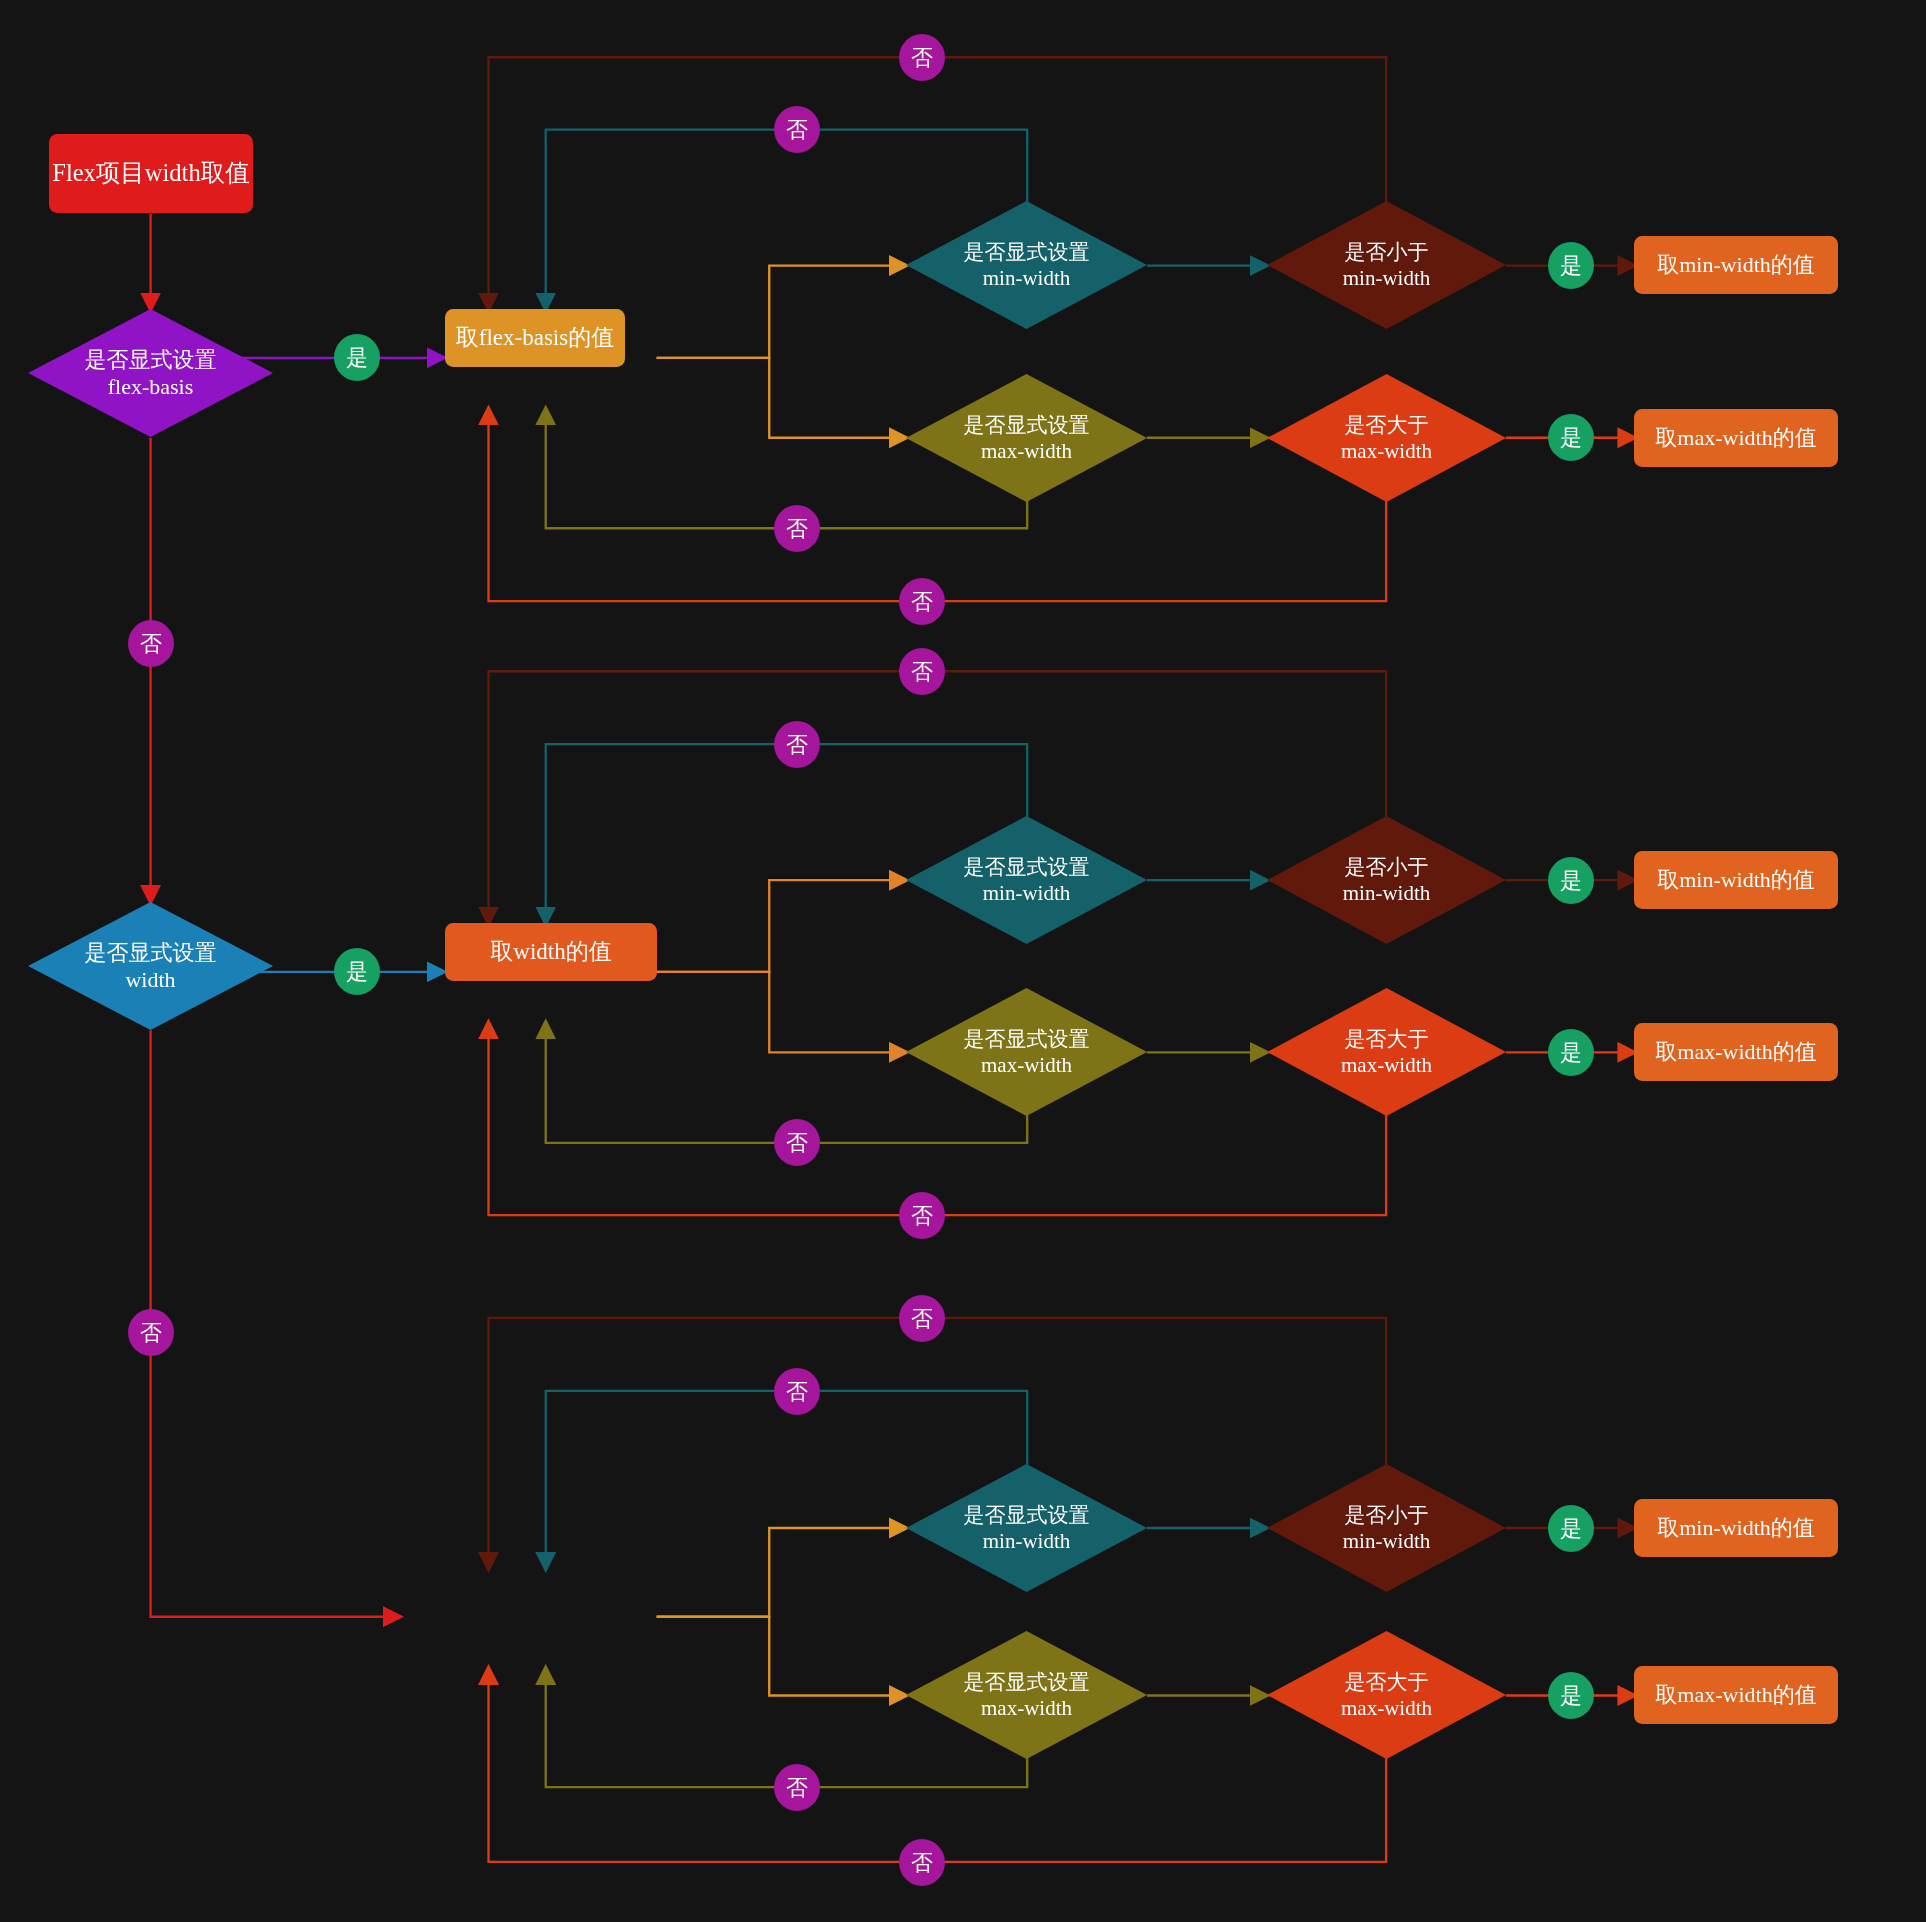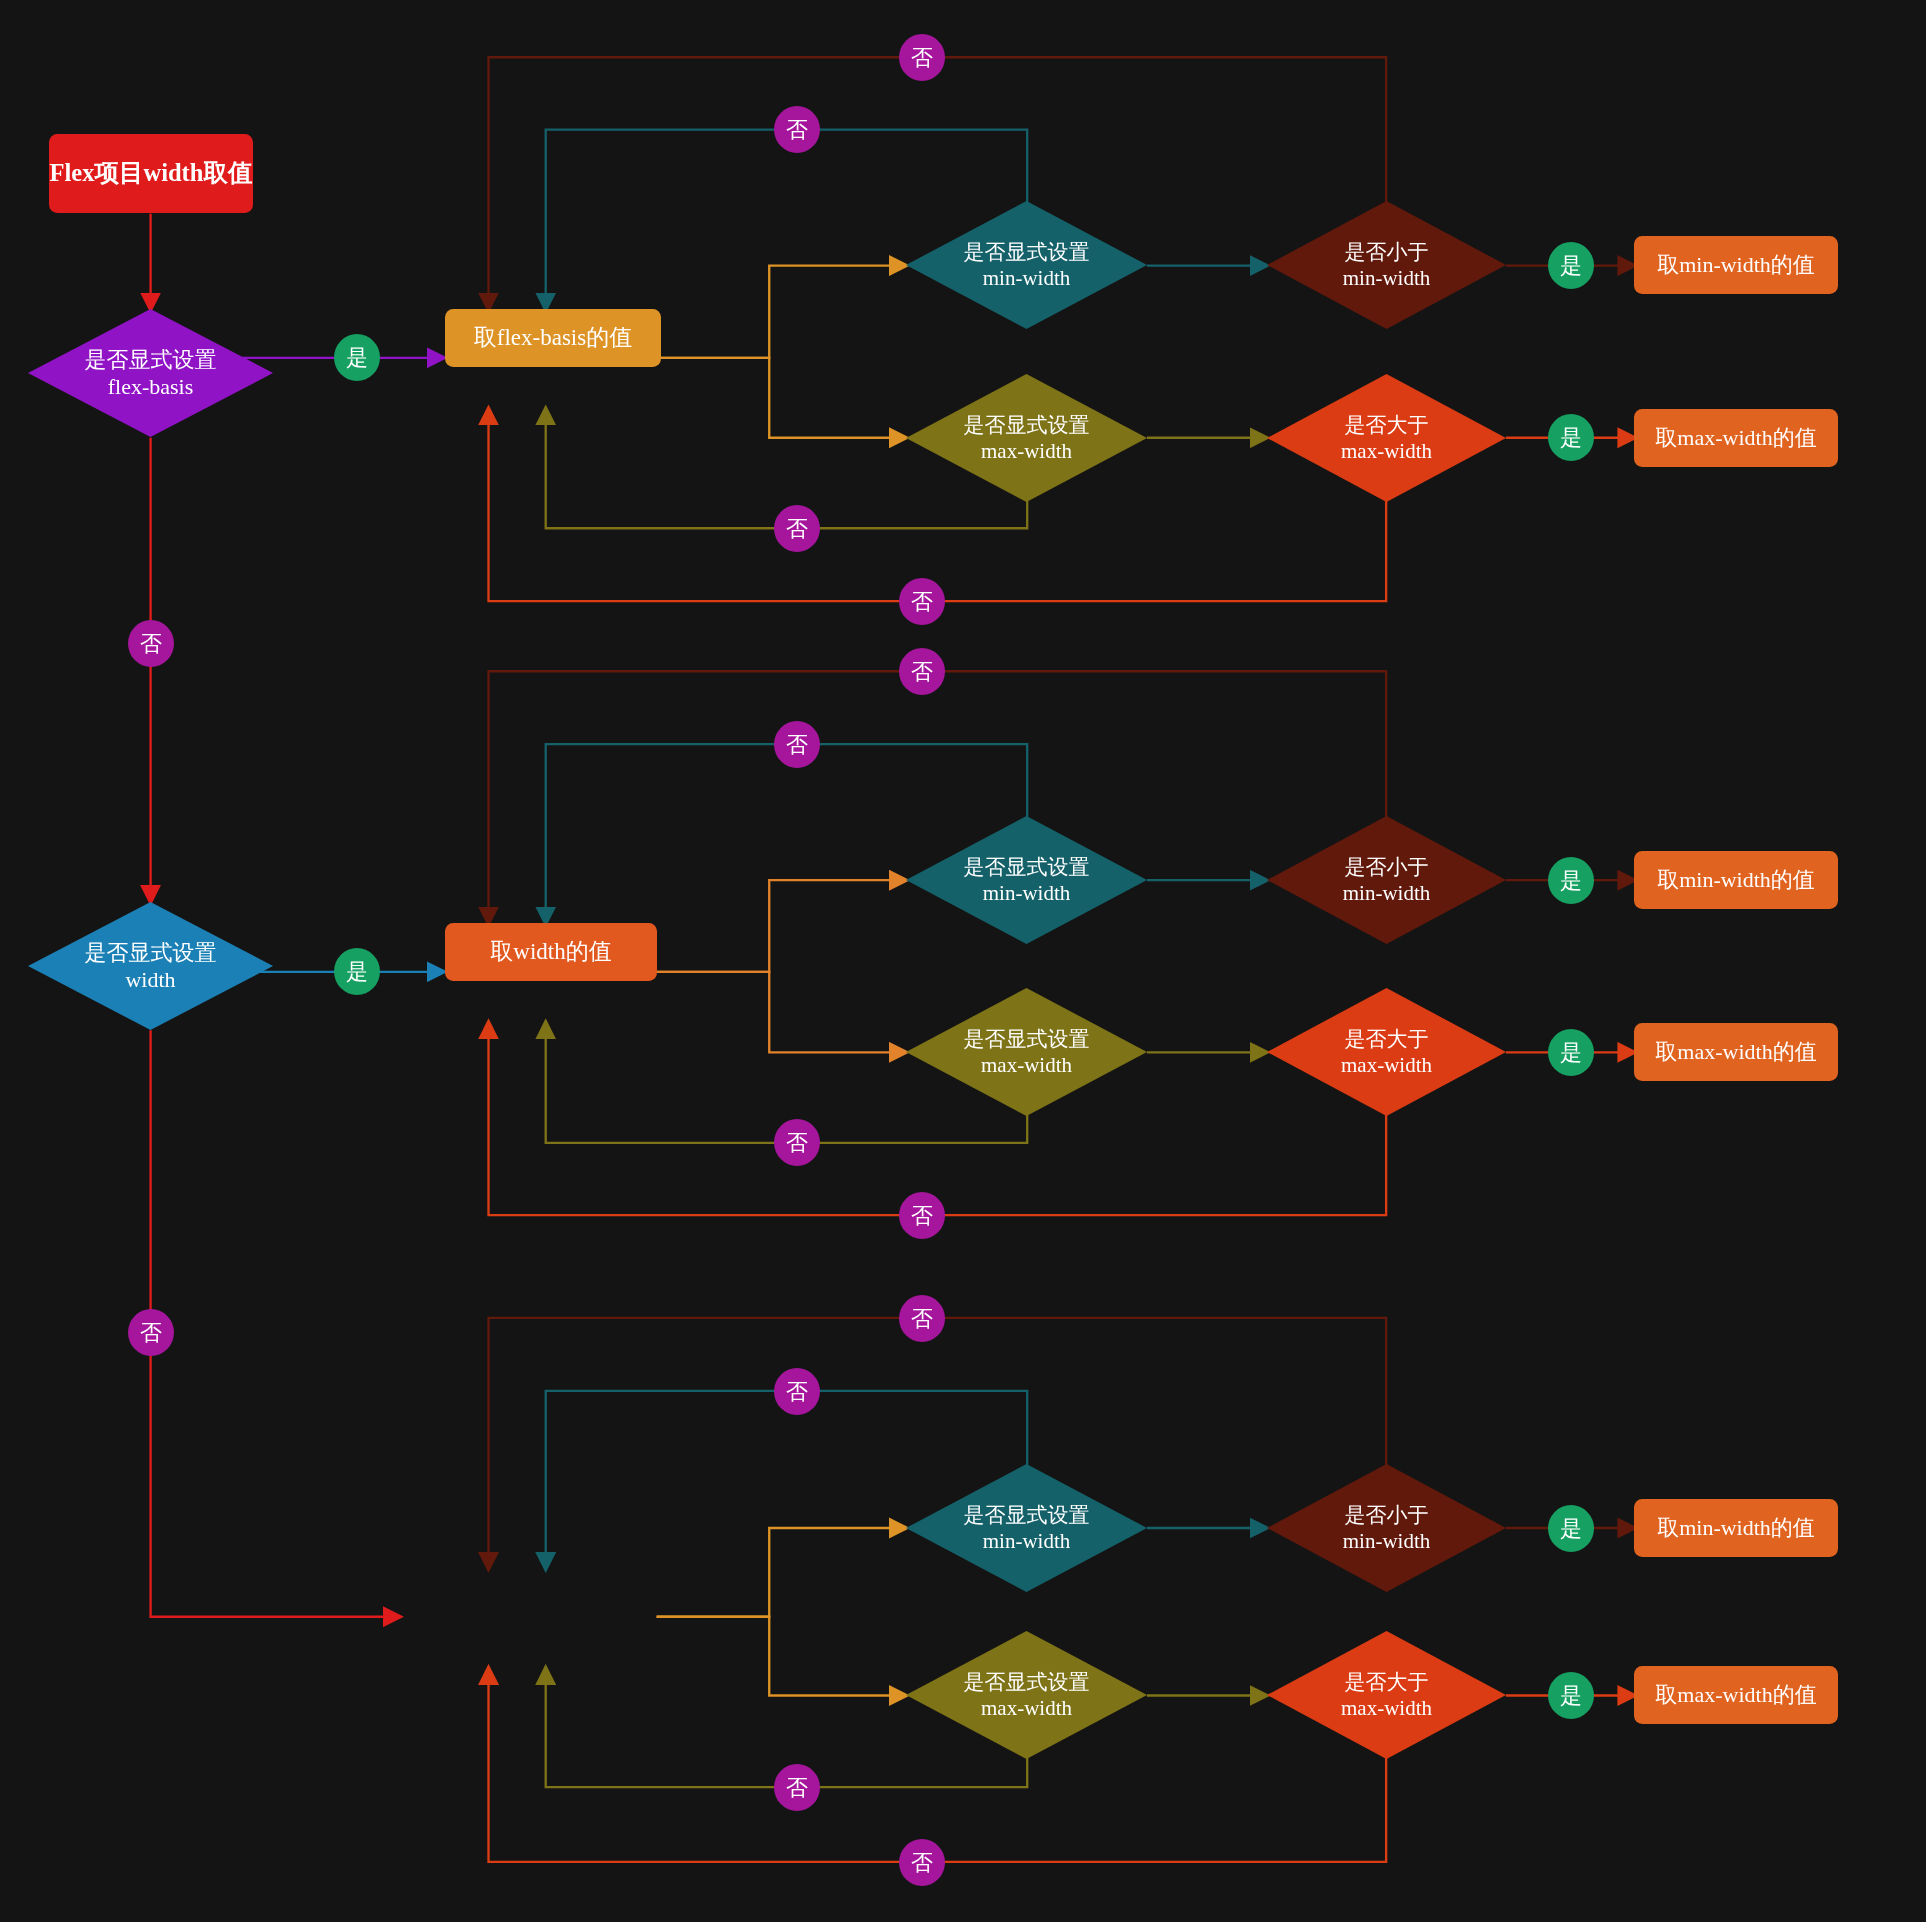--- a/index.html
+++ b/index.html
@@ -113,39 +113,39 @@
       <path d="M1965,2905 L2170,2905" stroke="#7e7317" marker-end="url(#a-olive)"></path>
       <path d="M2580,2618 L2800,2618" stroke="#61190c" marker-end="url(#a-maroon)"></path>
       <path d="M2580,2905 L2800,2905" stroke="#dc3c14" marker-end="url(#a-redor)"></path>
       <path d="M2375,2533 L2375,2258 L837,2258 L837,2688" stroke="#61190c" marker-end="url(#a-maroon)"></path>
       <path d="M1760,2535 L1760,2383 L935,2383 L935,2688" stroke="#14616a" marker-end="url(#a-teal)"></path>
       <path d="M1760,2988 L1760,3062 L935,3062 L935,2858" stroke="#7e7317" marker-end="url(#a-olive)"></path>
       <path d="M2375,2990 L2375,3190 L837,3190 L837,2858" stroke="#dc3c14" marker-end="url(#a-redor)"></path>
     </g>
   </svg>
 
-  <div class="node rect" style="left:49px;top:134px;width:204px;height:79px;background:#e01b1b;font-weight:bold;">
+  <div class="node rect" style="left:49px;top:134px;width:204px;height:79px;background:#e01b1b;">
     <span class="lbl f42">Flex项目width取值</span>
   </div>
 
   <div class="node diamond" style="left:28px;top:309px;width:245px;height:128px;background:#9013c6;">
     <div>
       <span class="lbl f38">是否显式设置</span>
       <span class="lbl f38">flex-basis</span>
     </div>
   </div>
 
   <div class="node diamond" style="left:28px;top:902px;width:245px;height:128px;background:#1b80b5;">
     <div>
       <span class="lbl f38">是否显式设置</span>
       <span class="lbl f38">width</span>
     </div>
   </div>
 
-  <div class="node rect" style="left:445px;top:309px;width:216px;height:58px;background:#dd9325;">
+  <div class="node rect" style="left:445px;top:309px;width:180px;height:58px;background:#dd9325;">
     <span class="lbl f40">取flex-basis的值</span>
   </div>
 
   <div class="node rect" style="left:445px;top:923px;width:212px;height:58px;background:#e2591f;">
     <span class="lbl f40">取width的值</span>
   </div>
 
 
   <div class="node diamond" style="left:906px;top:201px;width:241px;height:128px;background:#14616a;">
     <div>

